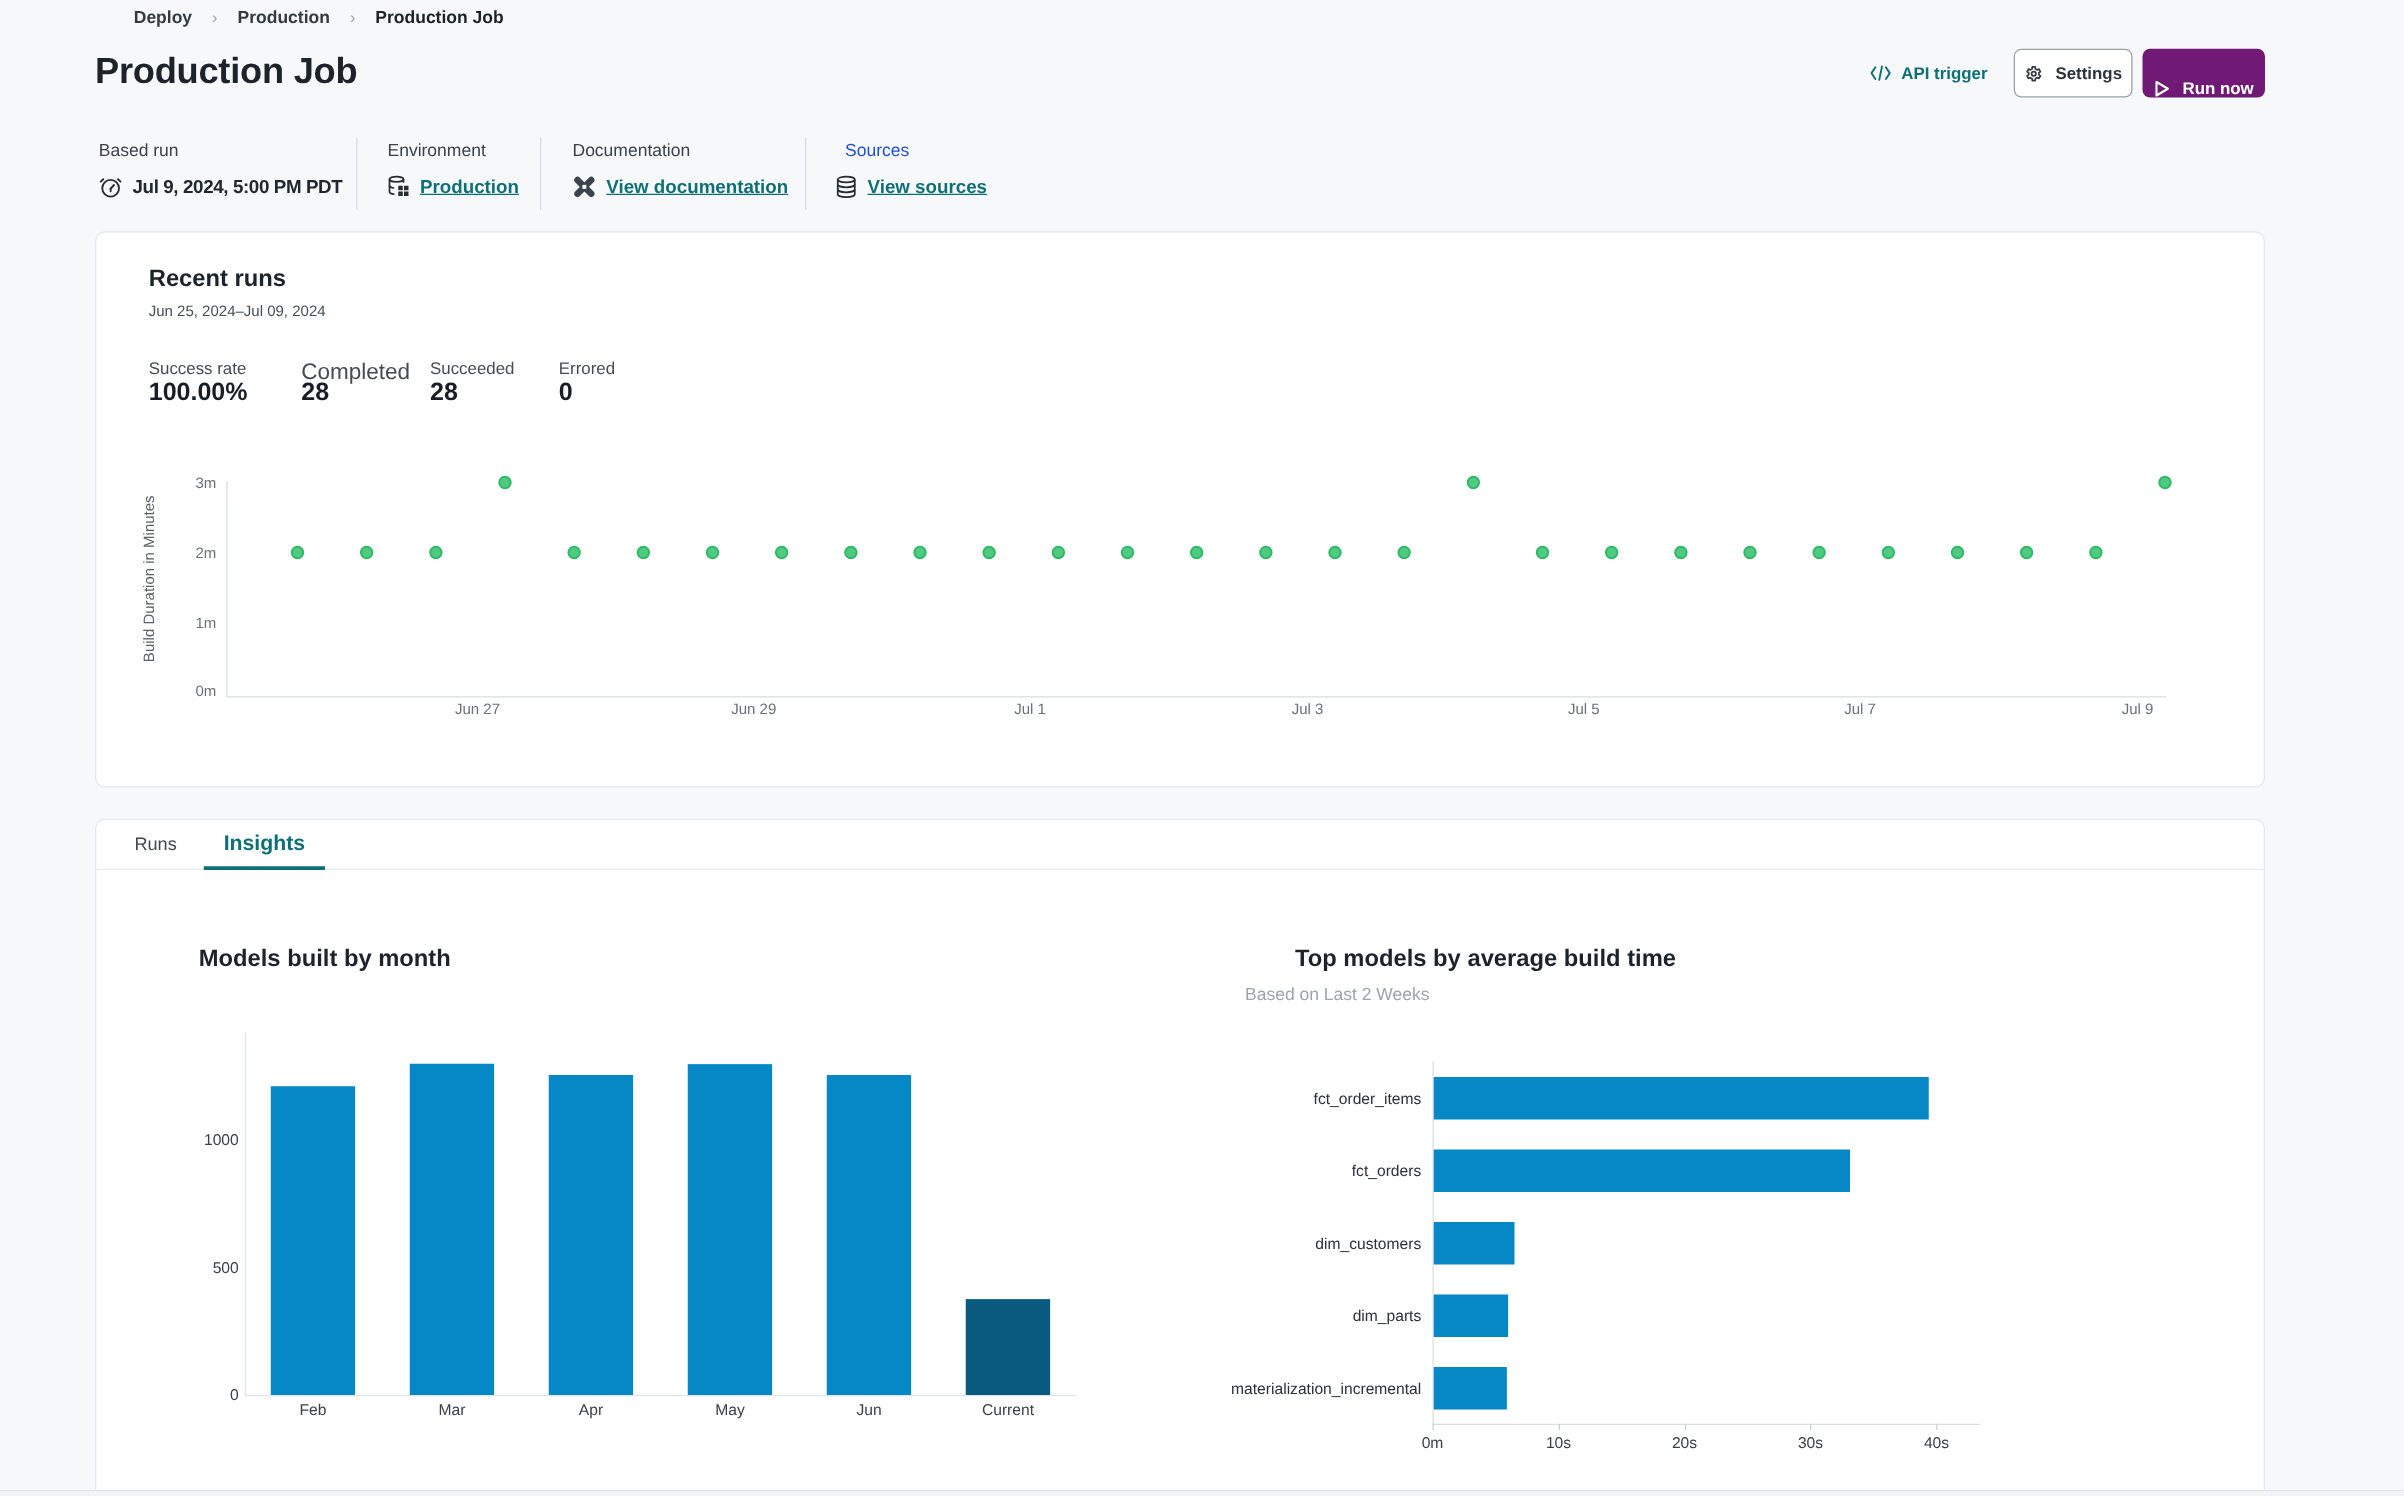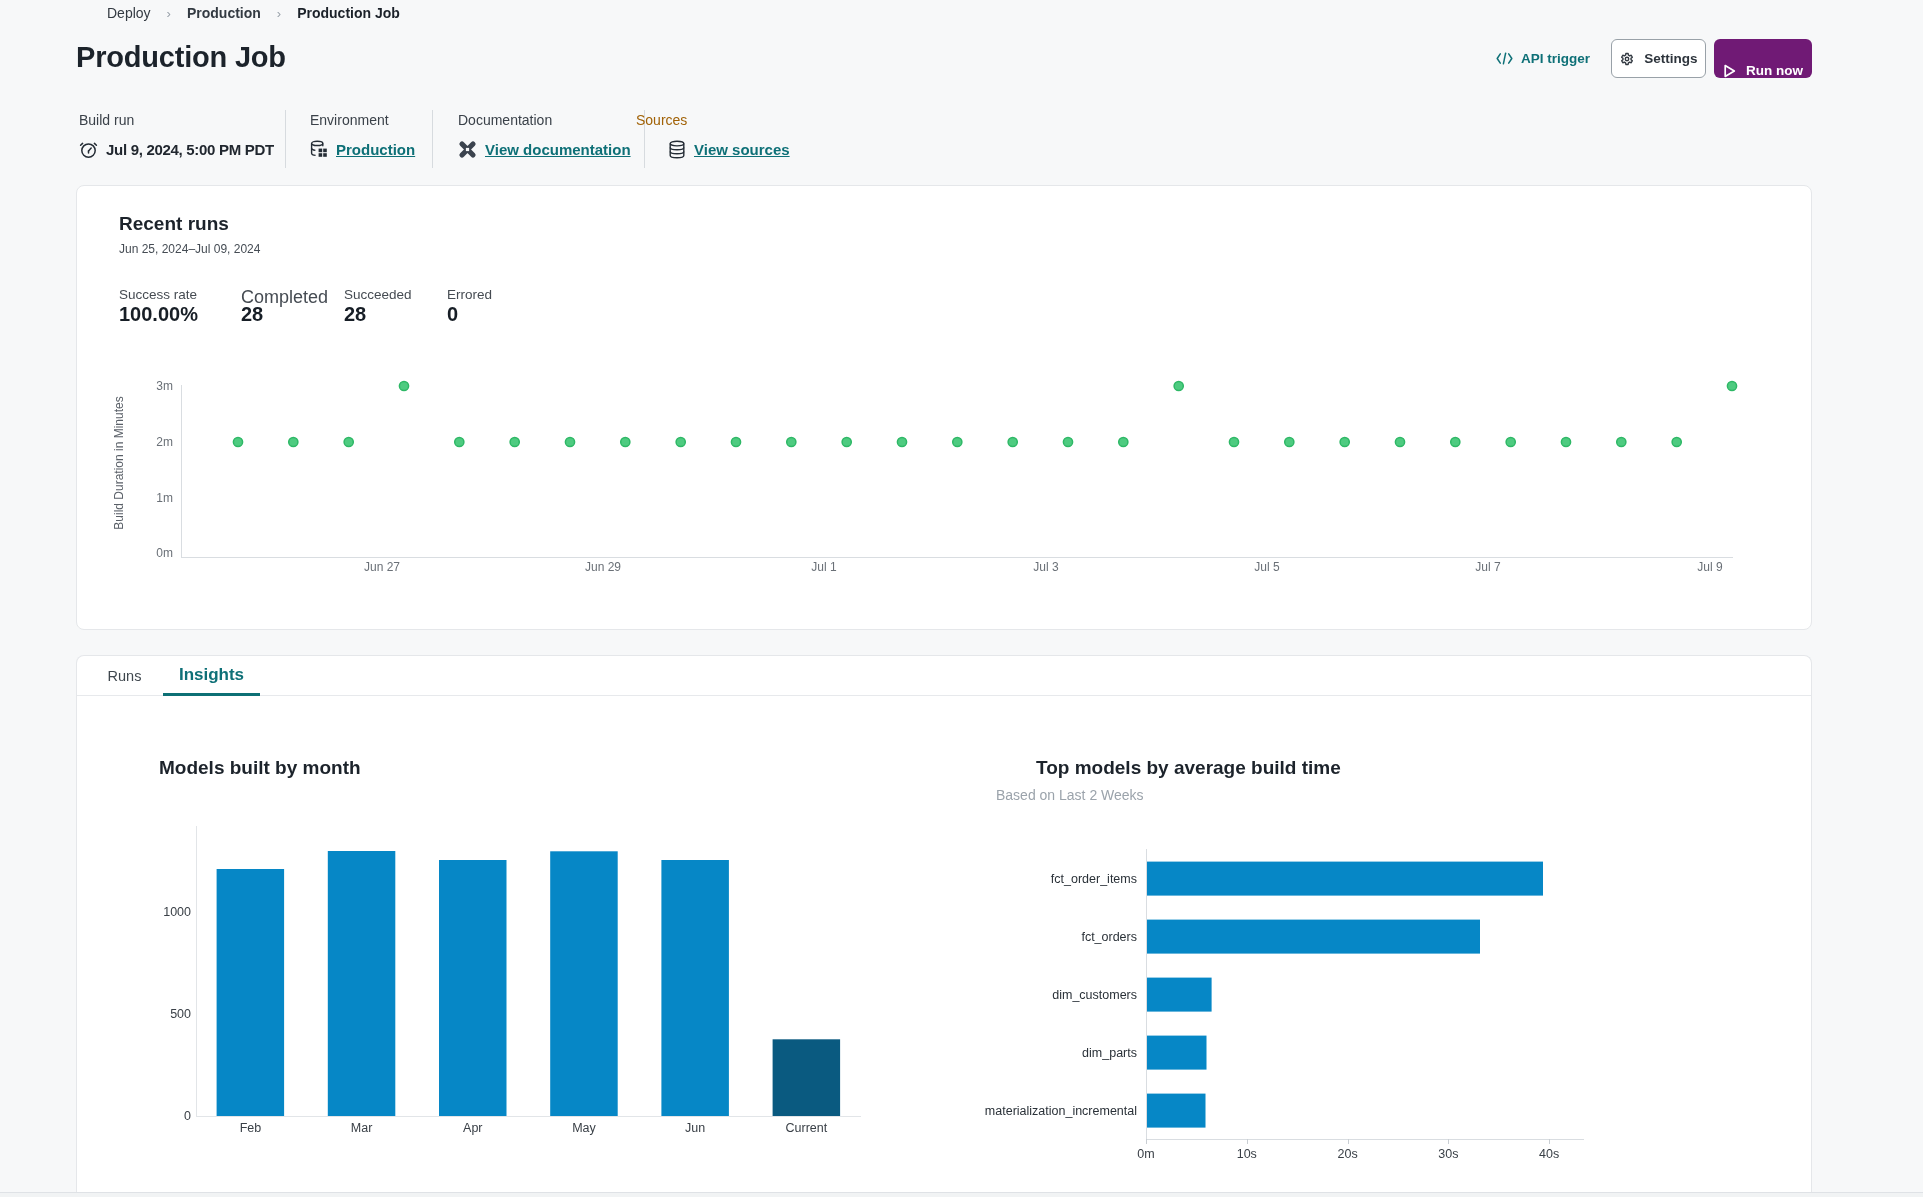--- a/index.html
+++ b/index.html
@@ -5,21 +5,21 @@
   * { margin:0; padding:0; box-sizing:border-box; }
   html,body { width:1923px; height:1197px; background:#f7f8f9; font-family:"Liberation Sans", sans-serif; overflow:hidden; }
   .abs { position:absolute; }
   a.tlink { color:#0e7077; text-decoration:underline; font-weight:700; }
 </style>
 </head>
 <body>
 <div class="abs" style="left:0;top:0;width:1923px;height:1197px;">
 
   <div class="abs" style="left:77px;top:4px;height:18px;display:flex;align-items:center;font-size:14px;color:#272e36;">
-    <span style="font-weight:400;color:#333a42;padding-left:30px;">Deploy</span>
+    <span style="font-weight:700;color:#333a42;padding-left:30px;">Deploy</span>
     <span style="margin:0 16px;color:#9aa2ab;font-size:13px;">›</span>
     <span style="font-weight:700;color:#333a42;">Production</span>
     <span style="margin:0 16px;color:#9aa2ab;font-size:13px;">›</span>
     <span style="font-weight:700;color:#1b2129;">Production Job</span>
   </div>
 
   <div class="abs" style="left:76px;top:41px;font-size:29px;font-weight:700;color:#1c232b;letter-spacing:-0.2px;">Production Job</div>
 
   <div class="abs" style="left:1400px;top:39px;width:412px;height:39px;display:flex;align-items:center;justify-content:flex-end;white-space:nowrap;">
     <span style="display:flex;align-items:center;gap:8px;margin-right:21px;">
@@ -40,21 +40,21 @@
       <span style="font-size:13.5px;font-weight:700;color:#2d343c;">Settings</span>
     </span>
     <span style="display:flex;align-items:flex-end;justify-content:center;gap:10px;height:39px;width:98px;background:#701a75;border-radius:6px;margin-left:8px;">
       <svg width="13" height="14" viewBox="0 0 13 14">
           <polygon points="2.2,1.6 11.3,7 2.2,12.4" fill="none" stroke="#fff" stroke-width="1.7" stroke-linejoin="round"></polygon>
         </svg>
       <span style="font-size:13.5px;font-weight:700;color:#fff;">Run now</span>
     </span>
   </div>
 
-  <div class="abs" style="left:79px;top:112px;font-size:14px;color:#3a4149;">Build run</div>
+  <div class="abs" style="left:79px;top:112px;font-size:14px;color:#3a4149;">Based run</div>
   <div class="abs" style="left:79px;top:140px;display:flex;align-items:center;gap:8px;">
     <svg width="19" height="19" viewBox="0 0 19 19">
         <g fill="none" stroke="#242c35" stroke-width="1.5" stroke-linecap="round">
           <circle cx="9.5" cy="10.6" r="6.7"></circle>
           <path d="M9.5 11 L12.2 8"></path>
           <path d="M9.5 13 L9.5 11"></path>
           <path d="M3.6 3.4 L1.6 5.3"></path>
           <path d="M15.4 3.4 L17.4 5.3"></path>
         </g>
       </svg>
@@ -88,21 +88,21 @@
         <g stroke="#3b434e" stroke-width="5.2" stroke-linecap="round">
           <line x1="4" y1="4" x2="15" y2="15"></line>
           <line x1="15" y1="4" x2="4" y2="15"></line>
         </g>
         <rect x="7.9" y="7.9" width="3.2" height="3.2" fill="#f7f8f9"></rect>
       </svg>
     <a class="tlink" style="font-size:15px;">View documentation</a>
   </div>
   <div class="abs" style="left:644px;top:110px;width:1px;height:58px;background:#d7dbdf;"></div>
 
-  <div class="abs" style="left:636px;top:112px;font-size:14px;color:#a16207;">Sources</div>
+  <div class="abs" style="left:676px;top:112px;font-size:14px;color:#1d4ed8;">Sources</div>
   <div class="abs" style="left:668px;top:140px;display:flex;align-items:center;gap:8px;">
     <svg width="18" height="19" viewBox="0 0 18 19">
         <g fill="none" stroke="#242c35" stroke-width="1.4">
           <ellipse cx="9" cy="3.6" rx="6.8" ry="2.3"></ellipse>
           <path d="M2.2 3.6 V15.4 C2.2 16.7 5.2 17.7 9 17.7 C12.8 17.7 15.8 16.7 15.8 15.4 V3.6"></path>
           <path d="M2.2 7.5 C2.2 8.8 5.2 9.8 9 9.8 C12.8 9.8 15.8 8.8 15.8 7.5"></path>
           <path d="M2.2 11.5 C2.2 12.8 5.2 13.8 9 13.8 C12.8 13.8 15.8 12.8 15.8 11.5"></path>
         </g>
       </svg>
     <a class="tlink" style="font-size:15px;">View sources</a>

